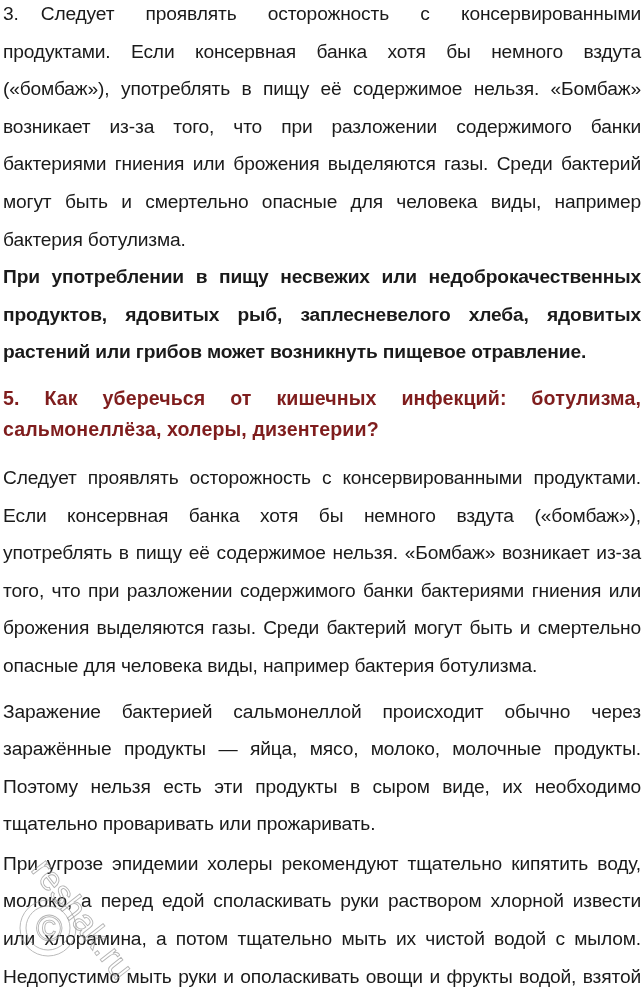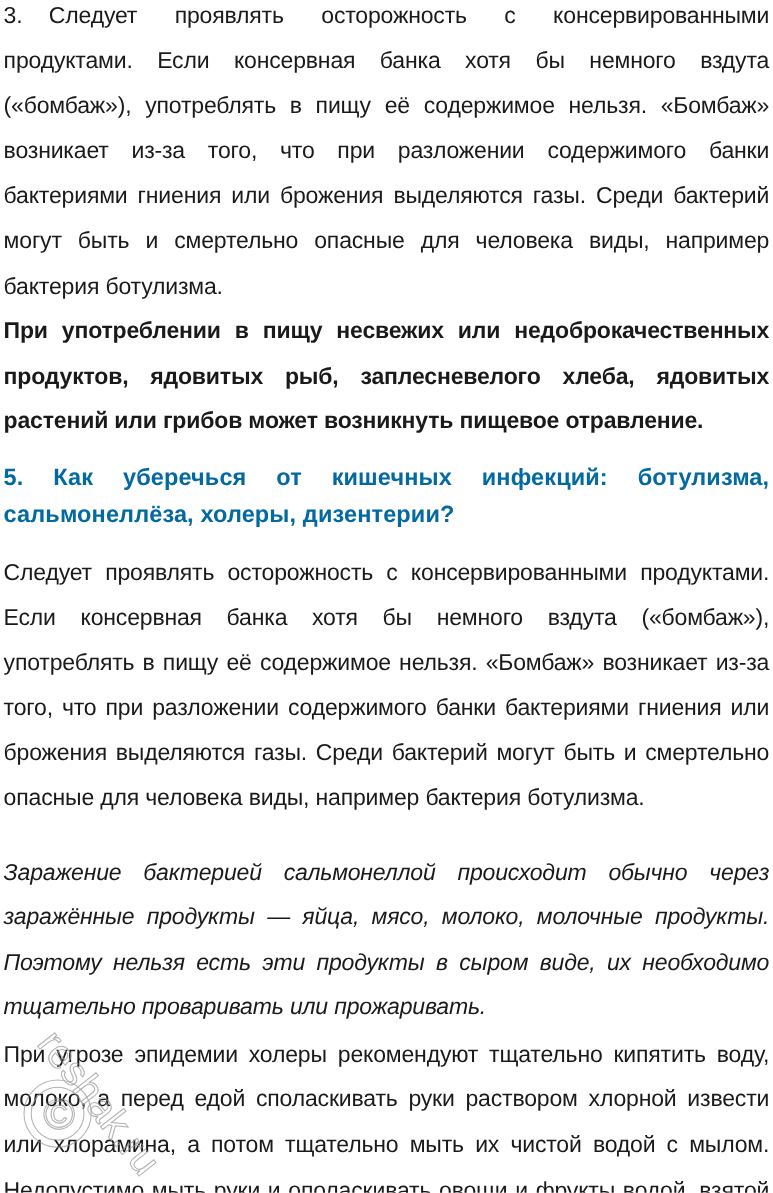--- a/index.html
+++ b/index.html
@@ -31,24 +31,24 @@
     }
     .p1 { margin-top: -5px; }
     .p2 { margin-top: 0; font-weight: bold; }
     .heading {
       font-size: 19.6px;
       line-height: 31px;
       font-weight: bold;
       text-align: justify;
       margin: 12px 0 0 0;
       letter-spacing: 0.1px;
-      color: #0369a1;
+      color: #7f1d1d;
     }
     .p3 { margin-top: 14px; }
-    .p4 { margin-top: 24px; font-style: italic; }
+    .p4 { margin-top: 8px; }
     .p5 { margin-top: 2px; }
     .num-gap { display: inline-block; width: 22px; }
 
     .watermark {
       position: absolute;
       left: 0px;
       top: 810px;
       width: 150px;
       height: 184px;
       pointer-events: none;

